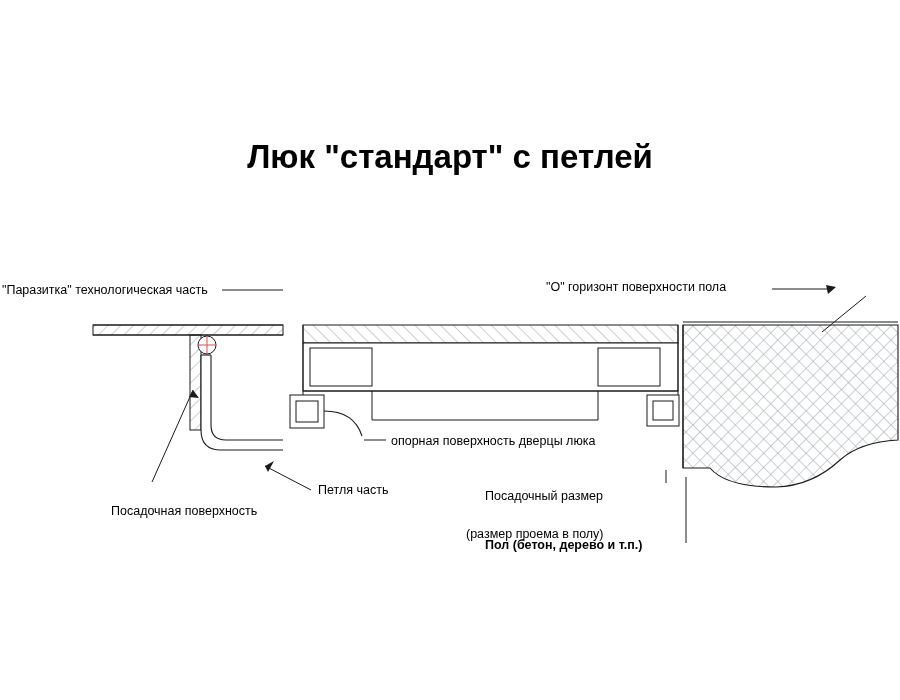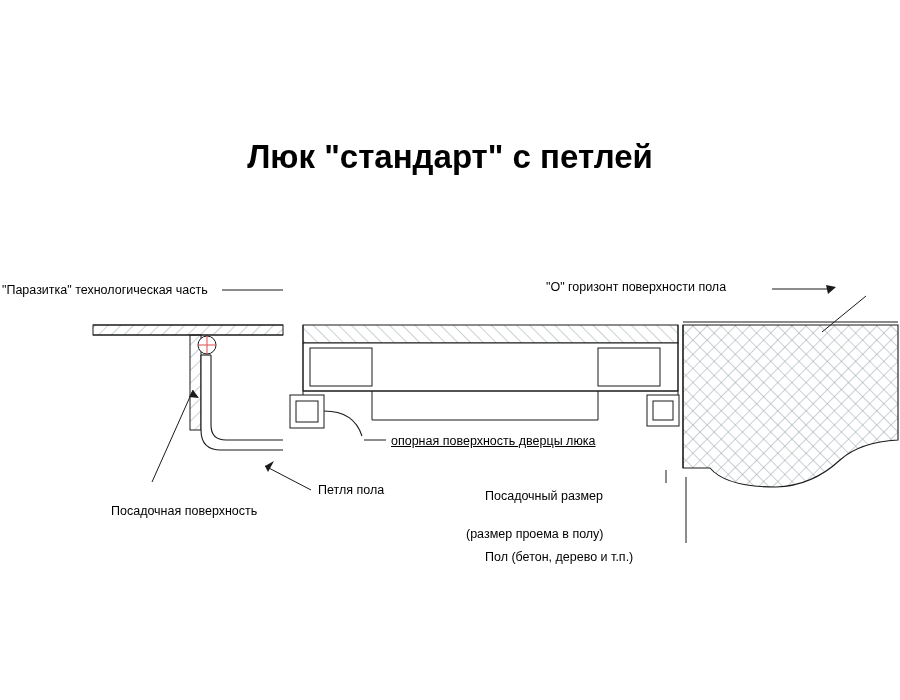--- a/index.html
+++ b/index.html
@@ -131,20 +131,20 @@
 
     <g fill="#1a1a1a">
       <polygon points="828,294 836,287 826,285"></polygon>
       <polygon points="265,466 274,461 268,472"></polygon>
       <polygon points="193,390 199,398 189,397"></polygon>
     </g>
   </svg>
 
   <div class="lbl" style="left:2px; top:283px;">"Паразитка" технологическая часть</div>
   <div class="lbl" style="left:546px; top:280px;">"О" горизонт поверхности пола</div>
-  <div class="lbl" style="left:391px; top:434px;text-decoration:underline;">опорная поверхность дверцы люка</div>
-  <div class="lbl" style="left:318px; top:483px;">Петля пола</div>
+  <div class="lbl" style="left:391px; top:434px;">опорная поверхность дверцы люка</div>
+  <div class="lbl" style="left:318px; top:483px;">Петля часть</div>
   <div class="lbl" style="left:111px; top:504px;">Посадочная поверхность</div>
   <div class="lbl" style="left:485px; top:489px;">Посадочный размер</div>
   <div class="lbl" style="left:466px; top:527px;">(размер проема в полу)</div>
-  <div class="lbl" style="left:485px; top:550px;">Пол (бетон, дерево и т.п.)</div>
+  <div class="lbl" style="left:485px; top:538px;font-weight:bold;">Пол (бетон, дерево и т.п.)</div>
 
 </div>
 
 </body></html>

